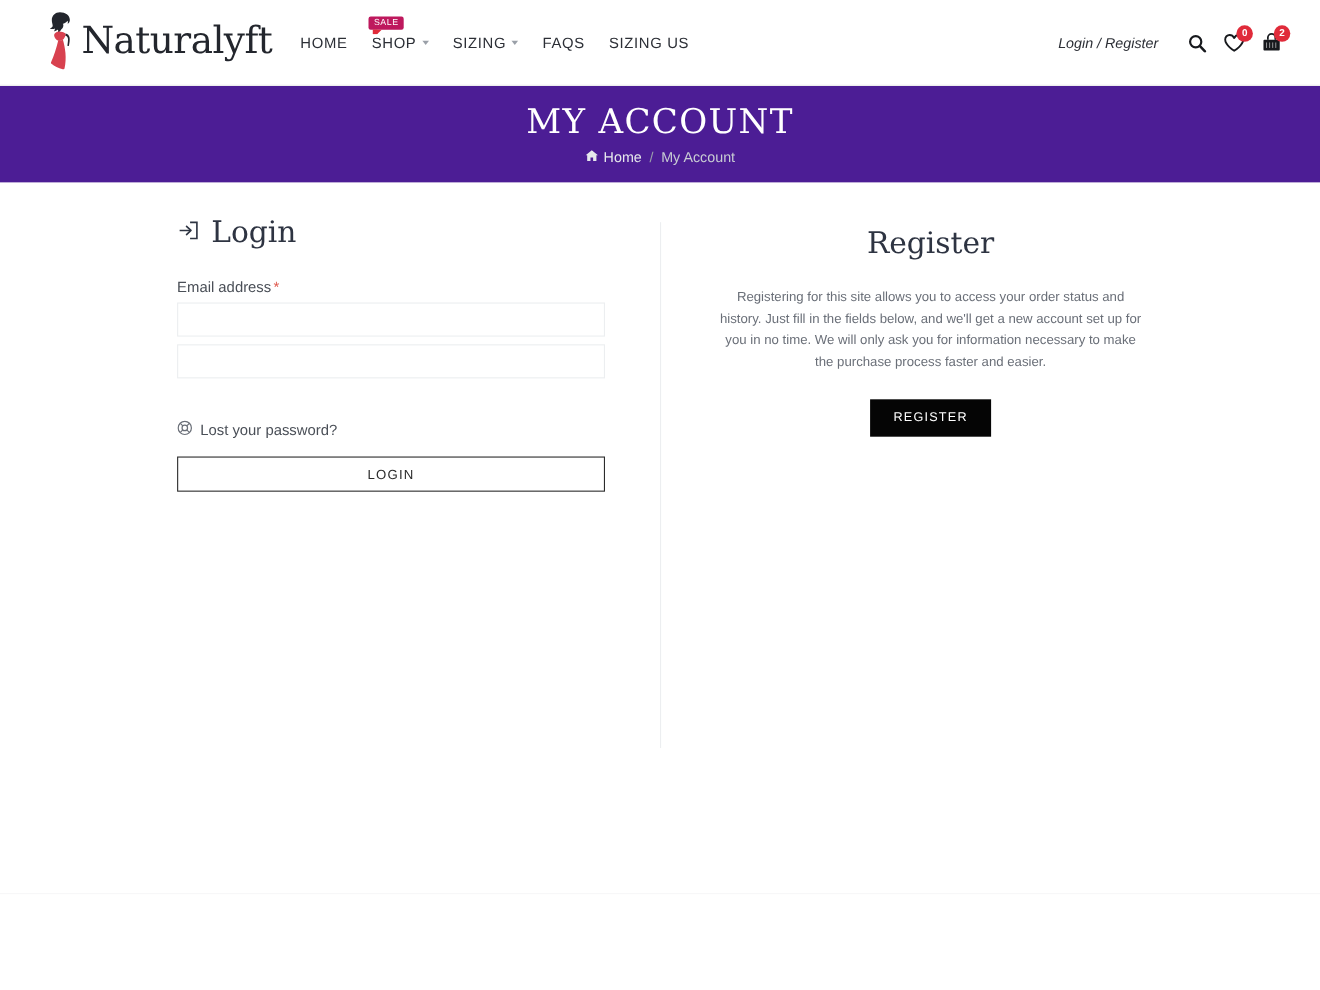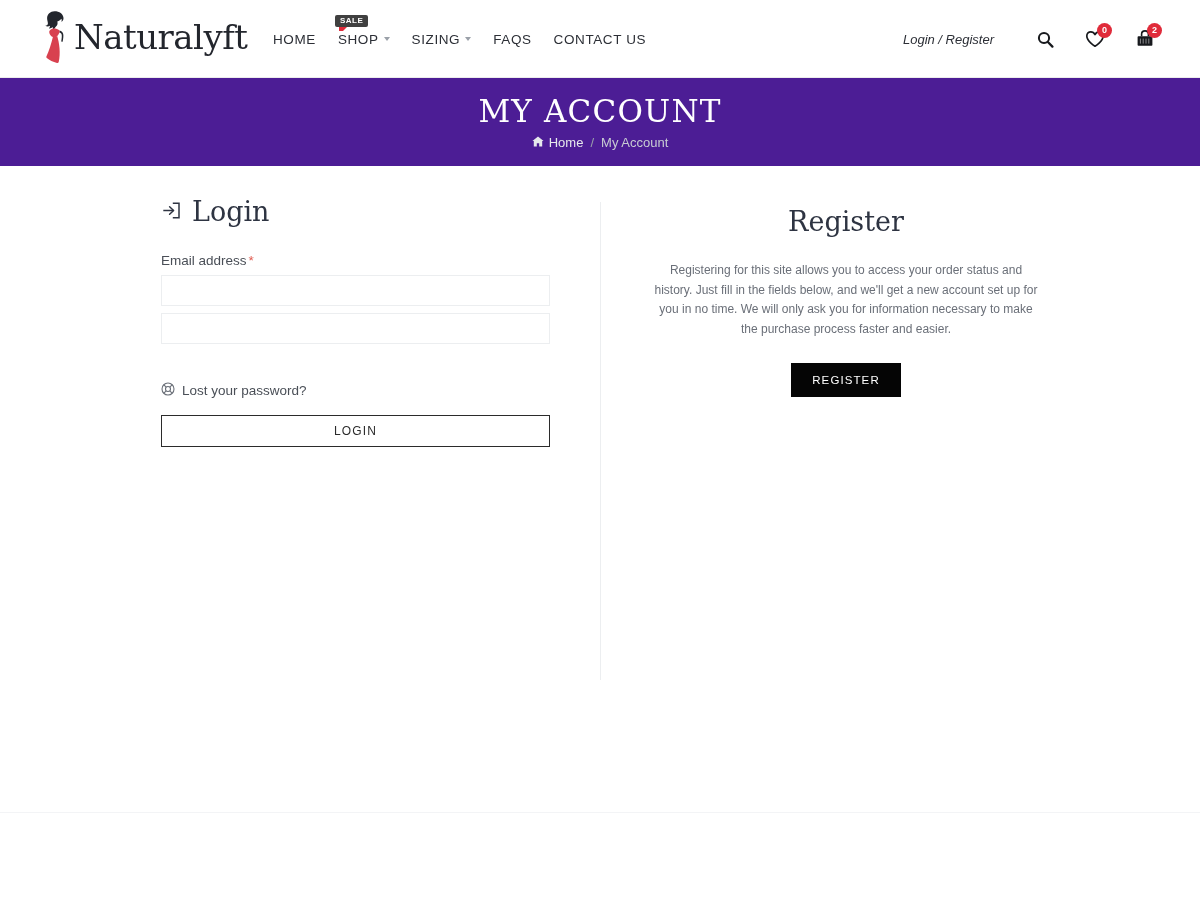--- a/index.html
+++ b/index.html
@@ -55,43 +55,43 @@
     display: inline-block;
     margin-left: 5px;
     width: 0; height: 0;
     border-left: 3.5px solid transparent;
     border-right: 3.5px solid transparent;
     border-top: 4px solid #9aa0a8;
   }
   .sale-badge {
     position: absolute;
     top: -17px; left: 8px;
-    background: #404040;
+    background: #be185d;
     color: #fff;
     font-size: 8px;
-    font-weight: 700;
+    font-weight: 400;
     letter-spacing: 0.5px;
     padding: 2px 5px 2px 5px;
     border-radius: 2px;
     line-height: 1;
   }
   .sale-badge::after {
     content: "";
     position: absolute;
     left: 4px; bottom: -4px;
     width: 0; height: 0;
     border-left: 4px solid #e02b3a;
     border-right: 4px solid transparent;
     border-top: 4px solid #e02b3a;
   }
 
   .header-right {
     position: absolute;
-    right: 38px; top: 0; height: 78px;
-    display: flex; align-items: center; gap: 16px;
+    right: 27px; top: 0; height: 78px;
+    display: flex; align-items: center; gap: 0;
   }
   .login-register {
     font-style: italic;
     font-size: 13px;
     color: #2c2f36;
     margin-right: 18px;
     cursor: pointer;
     white-space: nowrap;
   }
   .hicon {
@@ -278,21 +278,21 @@
       <span class="caret"></span>
     </div>
     <div class="nav-item">
       <span>SIZING</span>
       <span class="caret"></span>
     </div>
     <div class="nav-item">
       <span>FAQS</span>
     </div>
     <div class="nav-item">
-      <span>CONTACT US</span>
+      <span>SIZING US</span>
     </div>
   </nav>
 
   <div class="header-right">
     <span class="login-register">Login / Register</span>
 
     <span class="hicon">
       <svg width="17" height="17" viewBox="0 0 17 17">
         <circle cx="7" cy="7" r="5.1" fill="none" stroke="#17191d" stroke-width="2"></circle>
         <line x1="10.9" y1="11" x2="15.4" y2="15.6" stroke="#17191d" stroke-width="2.3" stroke-linecap="round"></line>

